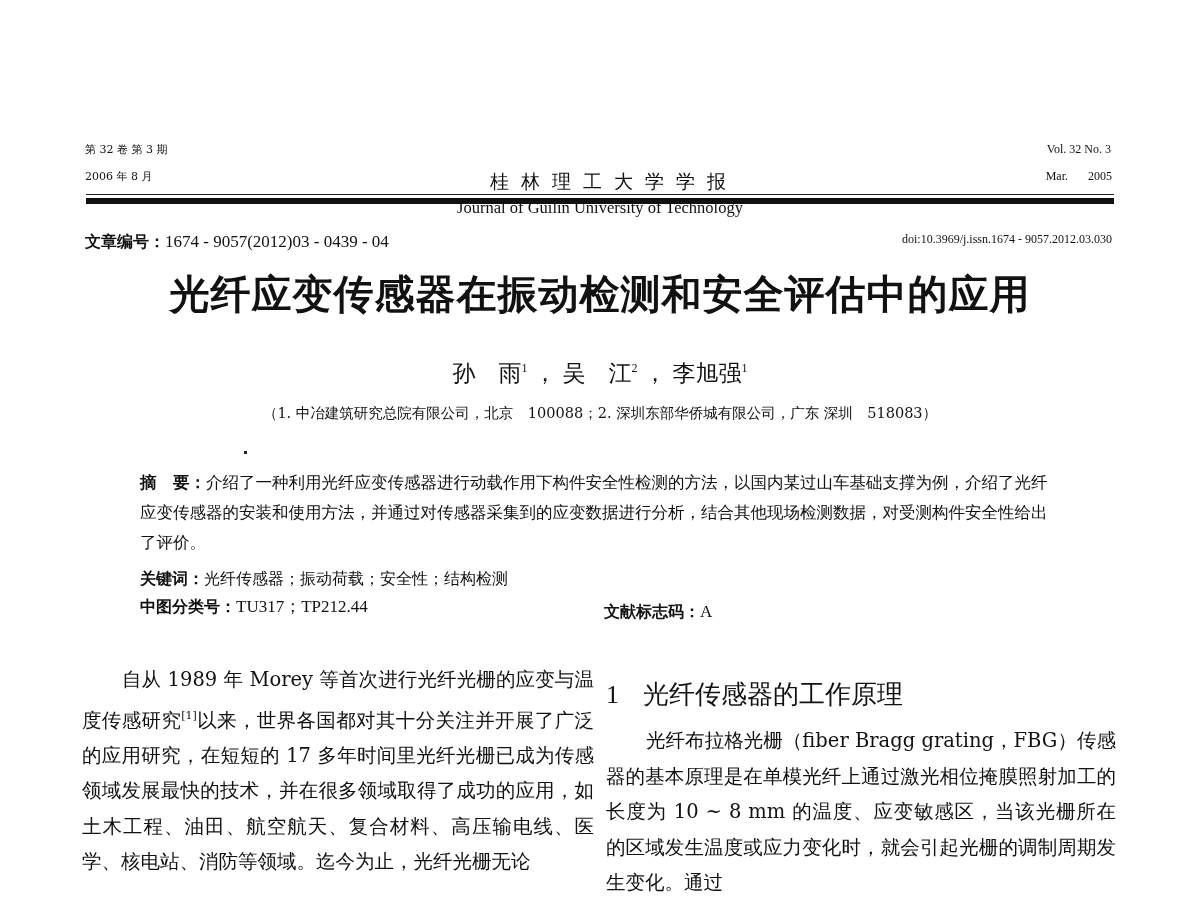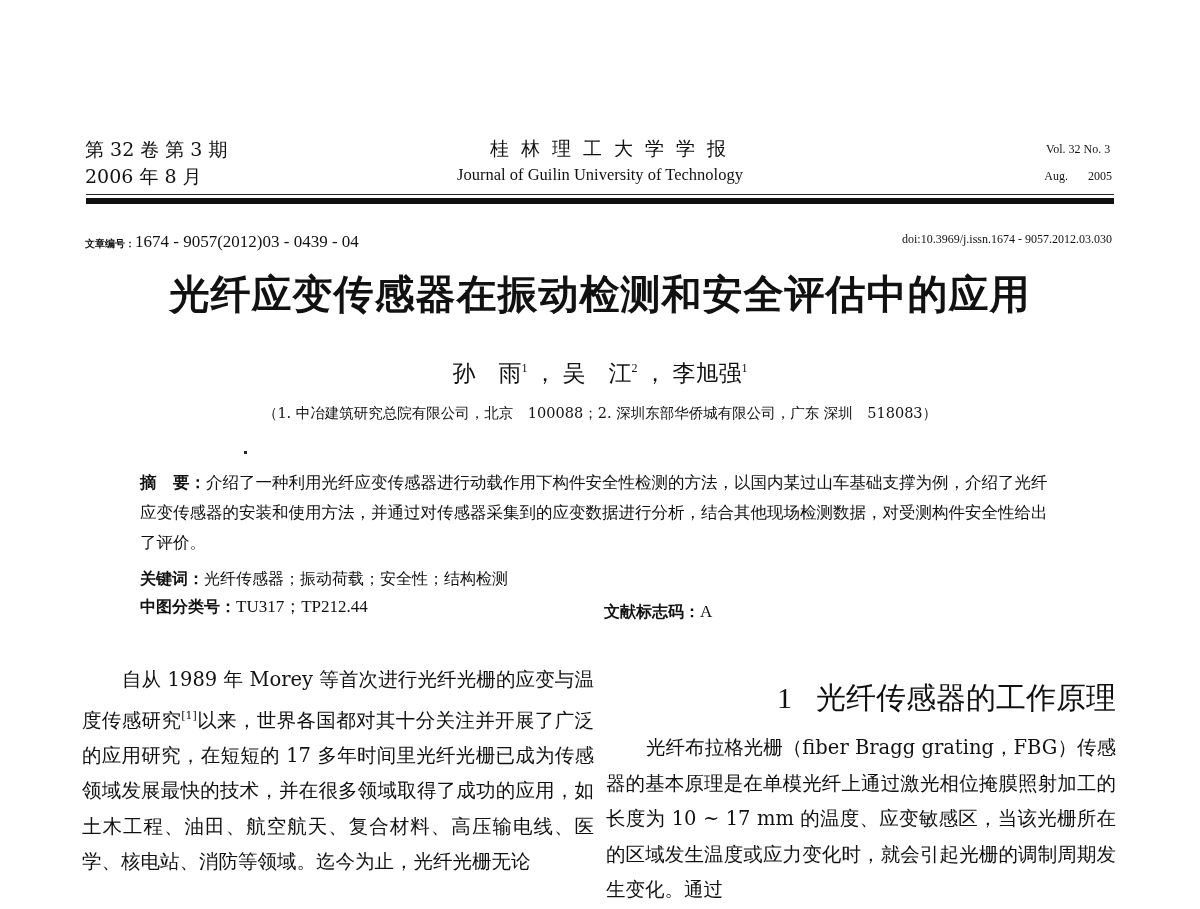--- a/index.html
+++ b/index.html
@@ -11,33 +11,33 @@
       width: 1200px;
       height: 909px;
       position: relative;
       overflow: hidden;
       color: #111111;
       font-family: "DejaVu Serif", "Liberation Serif", serif;
     }
     .abs { position: absolute; white-space: nowrap; }
 
     
-    .hdr-left { left: 85px; top: 136px; font-size: 19px; line-height: 27px; }
+    .hdr-left { left: 85px; top: 136px; font-size: 11px; line-height: 27px; }
     .hdr-center { left: 0; width: 1200px; top: 136px; text-align: center; }
-    .hdr-cn { font-size: 19px; letter-spacing: 12px; line-height: 24px; padding-left: 28px; }
+    .hdr-cn { font-size: 19px; letter-spacing: 12px; line-height: 24px; padding-left: 28px; margin-top: 33px; }
     .hdr-en { font-family: "Liberation Serif", serif; font-size: 16.5px; line-height: 30px; }
     .hdr-right { right: 88px; top: 136px; text-align: center; font-family: "Liberation Serif", serif; font-size: 12px; line-height: 27px; }
     .hdr-right .aug-year { margin-left: 20px; }
 
     .rule-thin { position: absolute; left: 86px; width: 1028px; top: 194px; height: 1px; background: #222; }
     .rule-thick { position: absolute; left: 86px; width: 1028px; top: 198px; height: 6px; background: #111; }
 
     
     .art-no { left: 85px; top: 232px; font-size: 16px; }
-    .art-no .lbl { font-family: "DejaVu Sans", sans-serif; font-weight: bold; font-size: 10px; }
+    .art-no .lbl { font-family: "DejaVu Sans", sans-serif; font-weight: bold; font-size: 16px; }
     .art-no .val { font-family: "Liberation Serif", serif; font-size: 17px; }
     .doi { right: 88px; top: 232px; font-family: "Liberation Serif", serif; font-size: 12px; }
 
     
     .title { left: 0; width: 1200px; top: 266px; text-align: center;
       font-family: "DejaVu Sans", sans-serif; font-weight: bold; font-size: 40px; letter-spacing: 1px; line-height: 56px; }
 
     
     .authors { left: 0; width: 1200px; top: 350px; text-align: center; font-size: 23px; line-height: 36px; }
     .authors sup { font-size: 12px; vertical-align: super; font-family: "Liberation Serif", serif; }
@@ -55,41 +55,41 @@
     .doc { left: 604px; top: 599px; font-size: 16px; line-height: 26px; }
     .doc .val { font-family: "Liberation Serif", serif; font-size: 17px; }
 
     
     .col { position: absolute; top: 662px; width: 512px; font-size: 19.5px; line-height: 35.5px; }
     .col-left { left: 82px; }
     .col-right { left: 606px; width: 510px; }
     .col p { margin: 0; text-align: justify; text-align-last: left; }
     .indent { text-indent: 40px; }
     .col sup { font-size: 11px; vertical-align: super; }
-    .sec-head { font-size: 30px; line-height: 36px; margin: 18px 0 14px 0; text-align: right; }
+    .sec-head { font-size: 26px; line-height: 29px; margin: 18px 0 14px 0; }
     .sec-head .num { font-family: "Liberation Serif", serif; margin-right: 24px; }
     .dot { position: absolute; left: 244px; top: 451px; width: 3px; height: 3px; background: #222; }
   </style>
 </head>
 <body>
 
 <div class="abs hdr-left">
   <div>第 32 卷 第 3 期</div>
   <div>2006 年 8 月</div>
 </div>
 
 <div class="abs hdr-center">
   <div class="hdr-cn">桂林理工大学学报</div>
   <div class="hdr-en">Journal of Guilin University of Technology</div>
 </div>
 
 <div class="abs hdr-right">
   <div>Vol. 32 No. 3</div>
   <div>
-    <span>Aug.</span><span class="aug-year">2005</span>
+    <span>Mar.</span><span class="aug-year">2005</span>
   </div>
 </div>
 
 <div class="rule-thin"></div>
 <div class="rule-thick"></div>
 
 <div class="abs art-no">
   <span class="lbl">文章编号：</span><span class="val">1674 - 9057(2012)03 - 0439 - 04</span>
 </div>
 <div class="abs doi">doi:10.3969/j.issn.1674 - 9057.2012.03.030</div>
@@ -121,14 +121,14 @@
 </div>
 
 <div class="col col-left">
   <p class="indent"><span>自从 1989 年 Morey 等首次进行光纤光栅的应变与温度传感研究</span><sup>[1]</sup><span>以来，世界各国都对其十分关注并开展了广泛的应用研究，在短短的 17 多年时间里光纤光栅已成为传感领域发展最快的技术，并在很多领域取得了成功的应用，如土木工程、油田、航空航天、复合材料、高压输电线、医学、核电站、消防等领域。迄今为止，光纤光栅无论</span></p>
 </div>
 
 <div class="col col-right">
   <div class="sec-head">
     <span class="num">1</span><span>光纤传感器的工作原理</span>
   </div>
-  <p class="indent">光纤布拉格光栅（fiber Bragg grating，FBG）传感器的基本原理是在单模光纤上通过激光相位掩膜照射加工的长度为 10 ~ 17 mm 的温度、应变敏感区，当该光栅所在的区域发生温度或应力变化时，就会引起光栅的调制周期发生变化。通过</p>
+  <p class="indent">光纤布拉格光栅（fiber Bragg grating，FBG）传感器的基本原理是在单模光纤上通过激光相位掩膜照射加工的长度为 10 ~ 8 mm 的温度、应变敏感区，当该光栅所在的区域发生温度或应力变化时，就会引起光栅的调制周期发生变化。通过</p>
 </div>
 
 </body></html>

